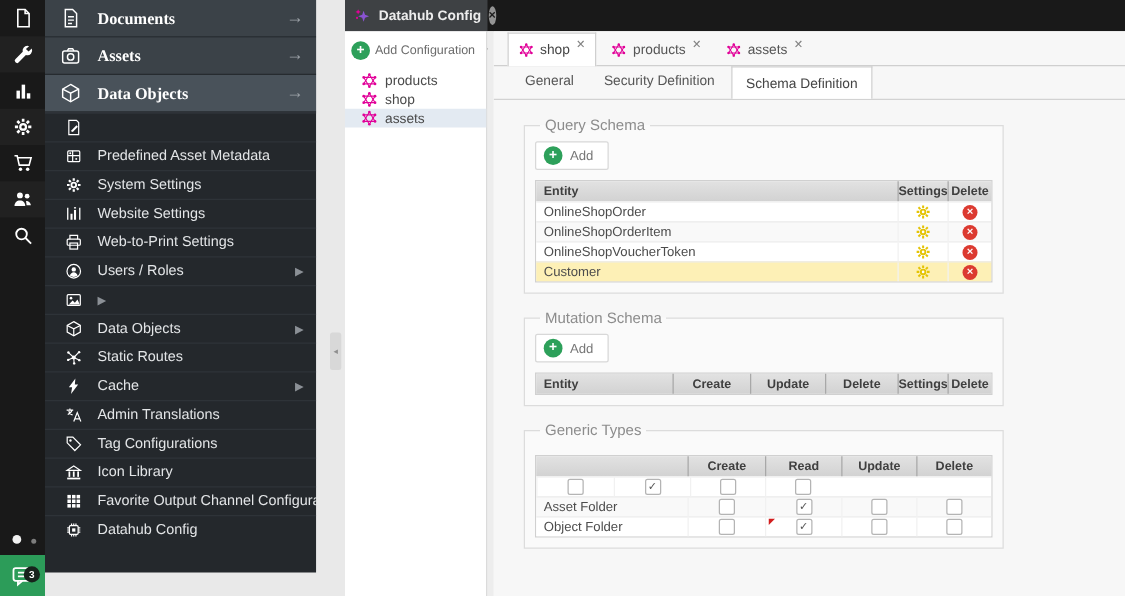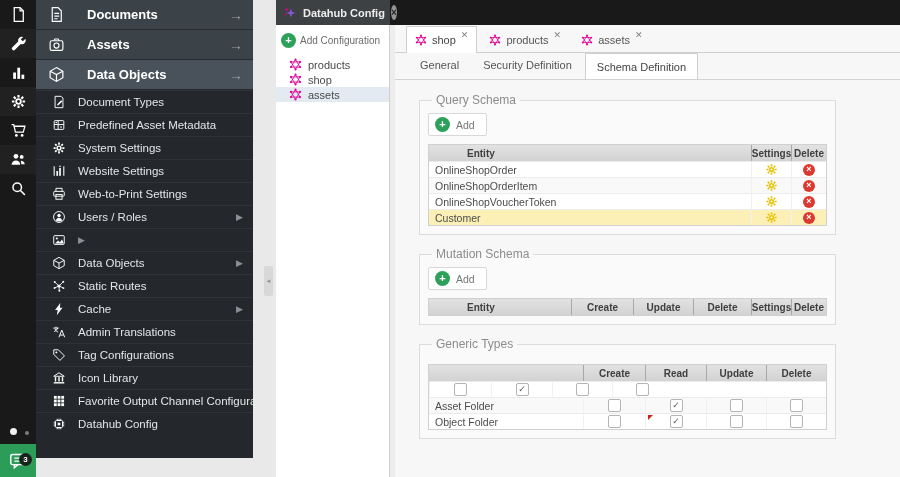--- a/index.html
+++ b/index.html
@@ -16,21 +16,21 @@
   .dot2{position:absolute;left:25px;top:7px;width:4px;height:4px;border-radius:50%;background:#7d7d7d;}
   .chat-button{position:absolute;left:0;bottom:0;width:36px;height:33px;background:#2c9c59;
                display:flex;align-items:center;justify-content:center;cursor:pointer;}
   .chat-badge{position:absolute;right:4px;top:9px;width:13px;height:13px;border-radius:50%;
               background:#17231c;color:#fff;font-size:8px;font-weight:700;
               display:flex;align-items:center;justify-content:center;}
 
   
   .menu{position:absolute;left:36px;top:0;width:217px;height:458px;background:#24282c;}
   .menu-main{height:30px;background:#3b4248;border-bottom:1px solid #262b2f;display:flex;
-             align-items:center;padding:0 10px 0 12px;gap:22px;box-sizing:border-box;cursor:pointer;}
+             align-items:center;padding:0 10px 0 12px;gap:13px;box-sizing:border-box;cursor:pointer;font-family:Liberation Serif, serif;}
   .menu-main.selected{background:#49525a;}
   .mm-label{flex:1;color:#fff;font-size:13px;font-weight:700;}
   .mm-arrow{color:#9aa0a6;font-size:14px;}
   .menu-sub{height:23px;display:flex;align-items:center;padding:0 10px 0 16px;gap:12px;
             border-top:1px solid #2e3338;box-sizing:border-box;cursor:pointer;}
   .ms-label{flex:1;color:#e3e5e7;font-size:11.5px;white-space:nowrap;}
   .ms-caret{color:#8b9096;font-size:9px;}
 
   
   .gap{position:absolute;left:253px;top:0;width:23px;height:477px;background:#e9e9e9;}
@@ -70,31 +70,31 @@
         font-size:11px;color:#555;cursor:pointer;}
   .mtab.active{background:#fff;border:1px solid #cfcfcf;border-bottom:none;height:26px;
                margin-bottom:-1px;color:#444;}
   .tab-close{font-size:9px;color:#828282;transform:translateY(-5px);font-weight:700;}
   .subtabs{display:flex;height:26px;padding-left:14px;border-bottom:1px solid #d2d2d2;}
   .stab{height:23px;display:flex;align-items:center;padding:0 11px;margin-right:2px;font-size:11px;
         color:#555;cursor:pointer;}
   .stab.active{background:#fff;border:1px solid #cfcfcf;border-bottom:none;height:25px;margin-bottom:-1px;color:#444;}
 
   .scroll{padding:13px 0 0 24px;}
-  fieldset{width:417px;border:1px solid #dcdcdc;background:#fafafa;margin:0 0 12px;
+  fieldset{width:384px;border:1px solid #dcdcdc;background:#fafafa;margin:0 0 12px;
            padding:1px 8px 8px;box-sizing:border-box;}
   legend{font-size:12px;color:#8c8c8c;padding:0 4px;margin-left:4px;}
   .add-btn{display:inline-flex;align-items:center;gap:6px;background:#fff;border:1px solid #d8d8d8;
            border-radius:2px;padding:3px 11px 3px 6px;margin:5px 0 8px;font-size:10.5px;color:#777;
            cursor:pointer;font-family:inherit;}
   .gt-spacer{height:12px;}
 
   .grid{border:1px solid #d0d0d0;background:#fff;}
   .grid-h{display:flex;background:linear-gradient(#e2e2e2,#d2d2d2);height:16px;align-items:stretch;
-          font-size:10px;font-weight:700;color:#3f3f3f;padding-left:32px;}
+          font-size:10px;font-weight:700;color:#3f3f3f;}
   .gh{box-sizing:border-box;display:flex;align-items:center;justify-content:center;
       border-left:1px solid #a8a8a8;flex:none;}
   .gh.first{border-left:none;justify-content:flex-start;padding-left:6px;flex:1;}
   .grid-r{display:flex;height:15px;align-items:stretch;border-top:1px solid #ececec;font-size:10.5px;
           color:#4c4c4c;background:#fff;cursor:pointer;}
   .grid-r.alt{background:#f9f9f9;}
   .grid-r.selected{background:#fdf0b6;}
   .gc{box-sizing:border-box;display:flex;align-items:center;justify-content:center;
       border-left:1px solid #f1f1f1;position:relative;flex:none;}
   .gc.first{justify-content:flex-start;padding-left:6px;flex:1;border-left:none;}
@@ -244,21 +244,20 @@
 
     <div class="menu-sub">
       <span>
           <svg width="14" height="14" viewBox="0 0 16 16">
             <g fill="none" stroke="#fff" stroke-width="1.1">
               <path d="M3.5 1.5h7l2 2v11h-9z"></path>
             </g>
             <path fill="#fff" d="M6 10.5 10.5 6l1.3 1.3L7.3 11.8 6 12z"></path>
           </svg>
         </span>
-      <span class="ms-label">Document Types</span>
     </div>
     <div class="menu-sub">
       <span>
           <svg width="14" height="14" viewBox="0 0 16 16">
             <g fill="none" stroke="#fff" stroke-width="1.1">
               <rect x="2.5" y="3" width="11" height="10" rx="1"></rect>
               <path d="M2.5 7.5h11M7 3v10"></path>
             </g>
             <circle cx="4.8" cy="5.2" r=".9" fill="#fff"></circle>
             <circle cx="10.3" cy="10.4" r=".9" fill="#fff"></circle>

